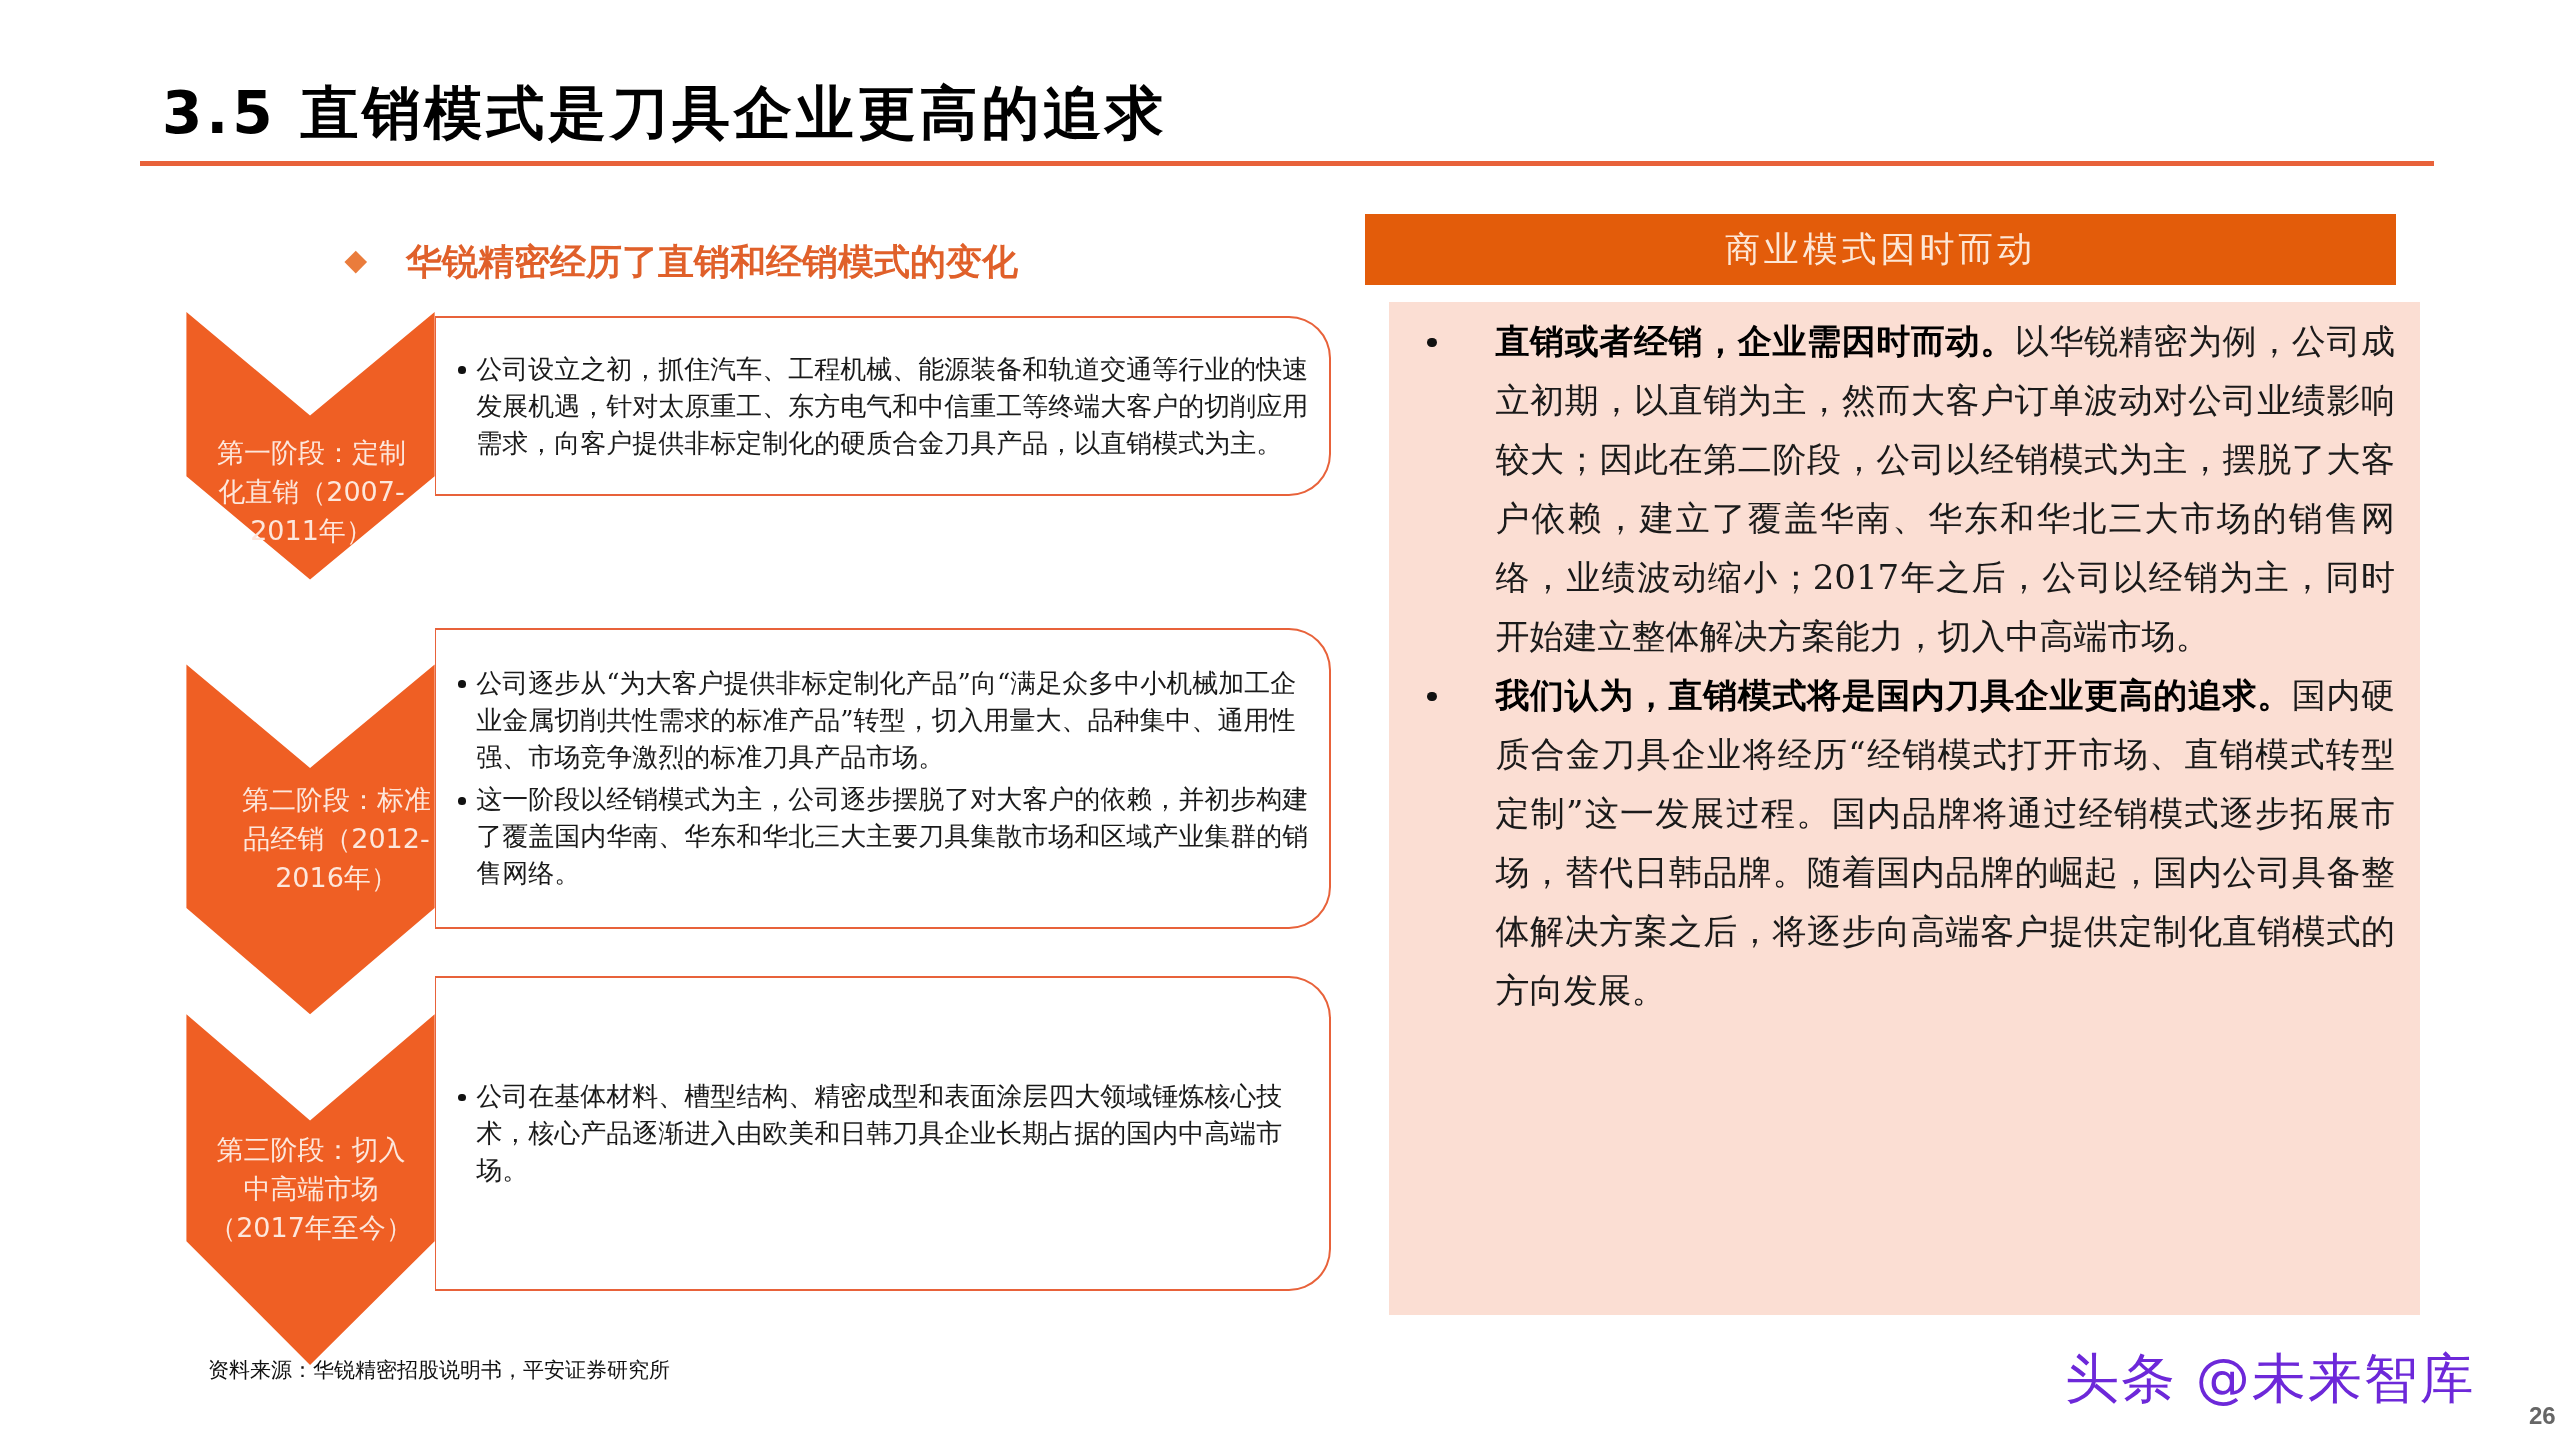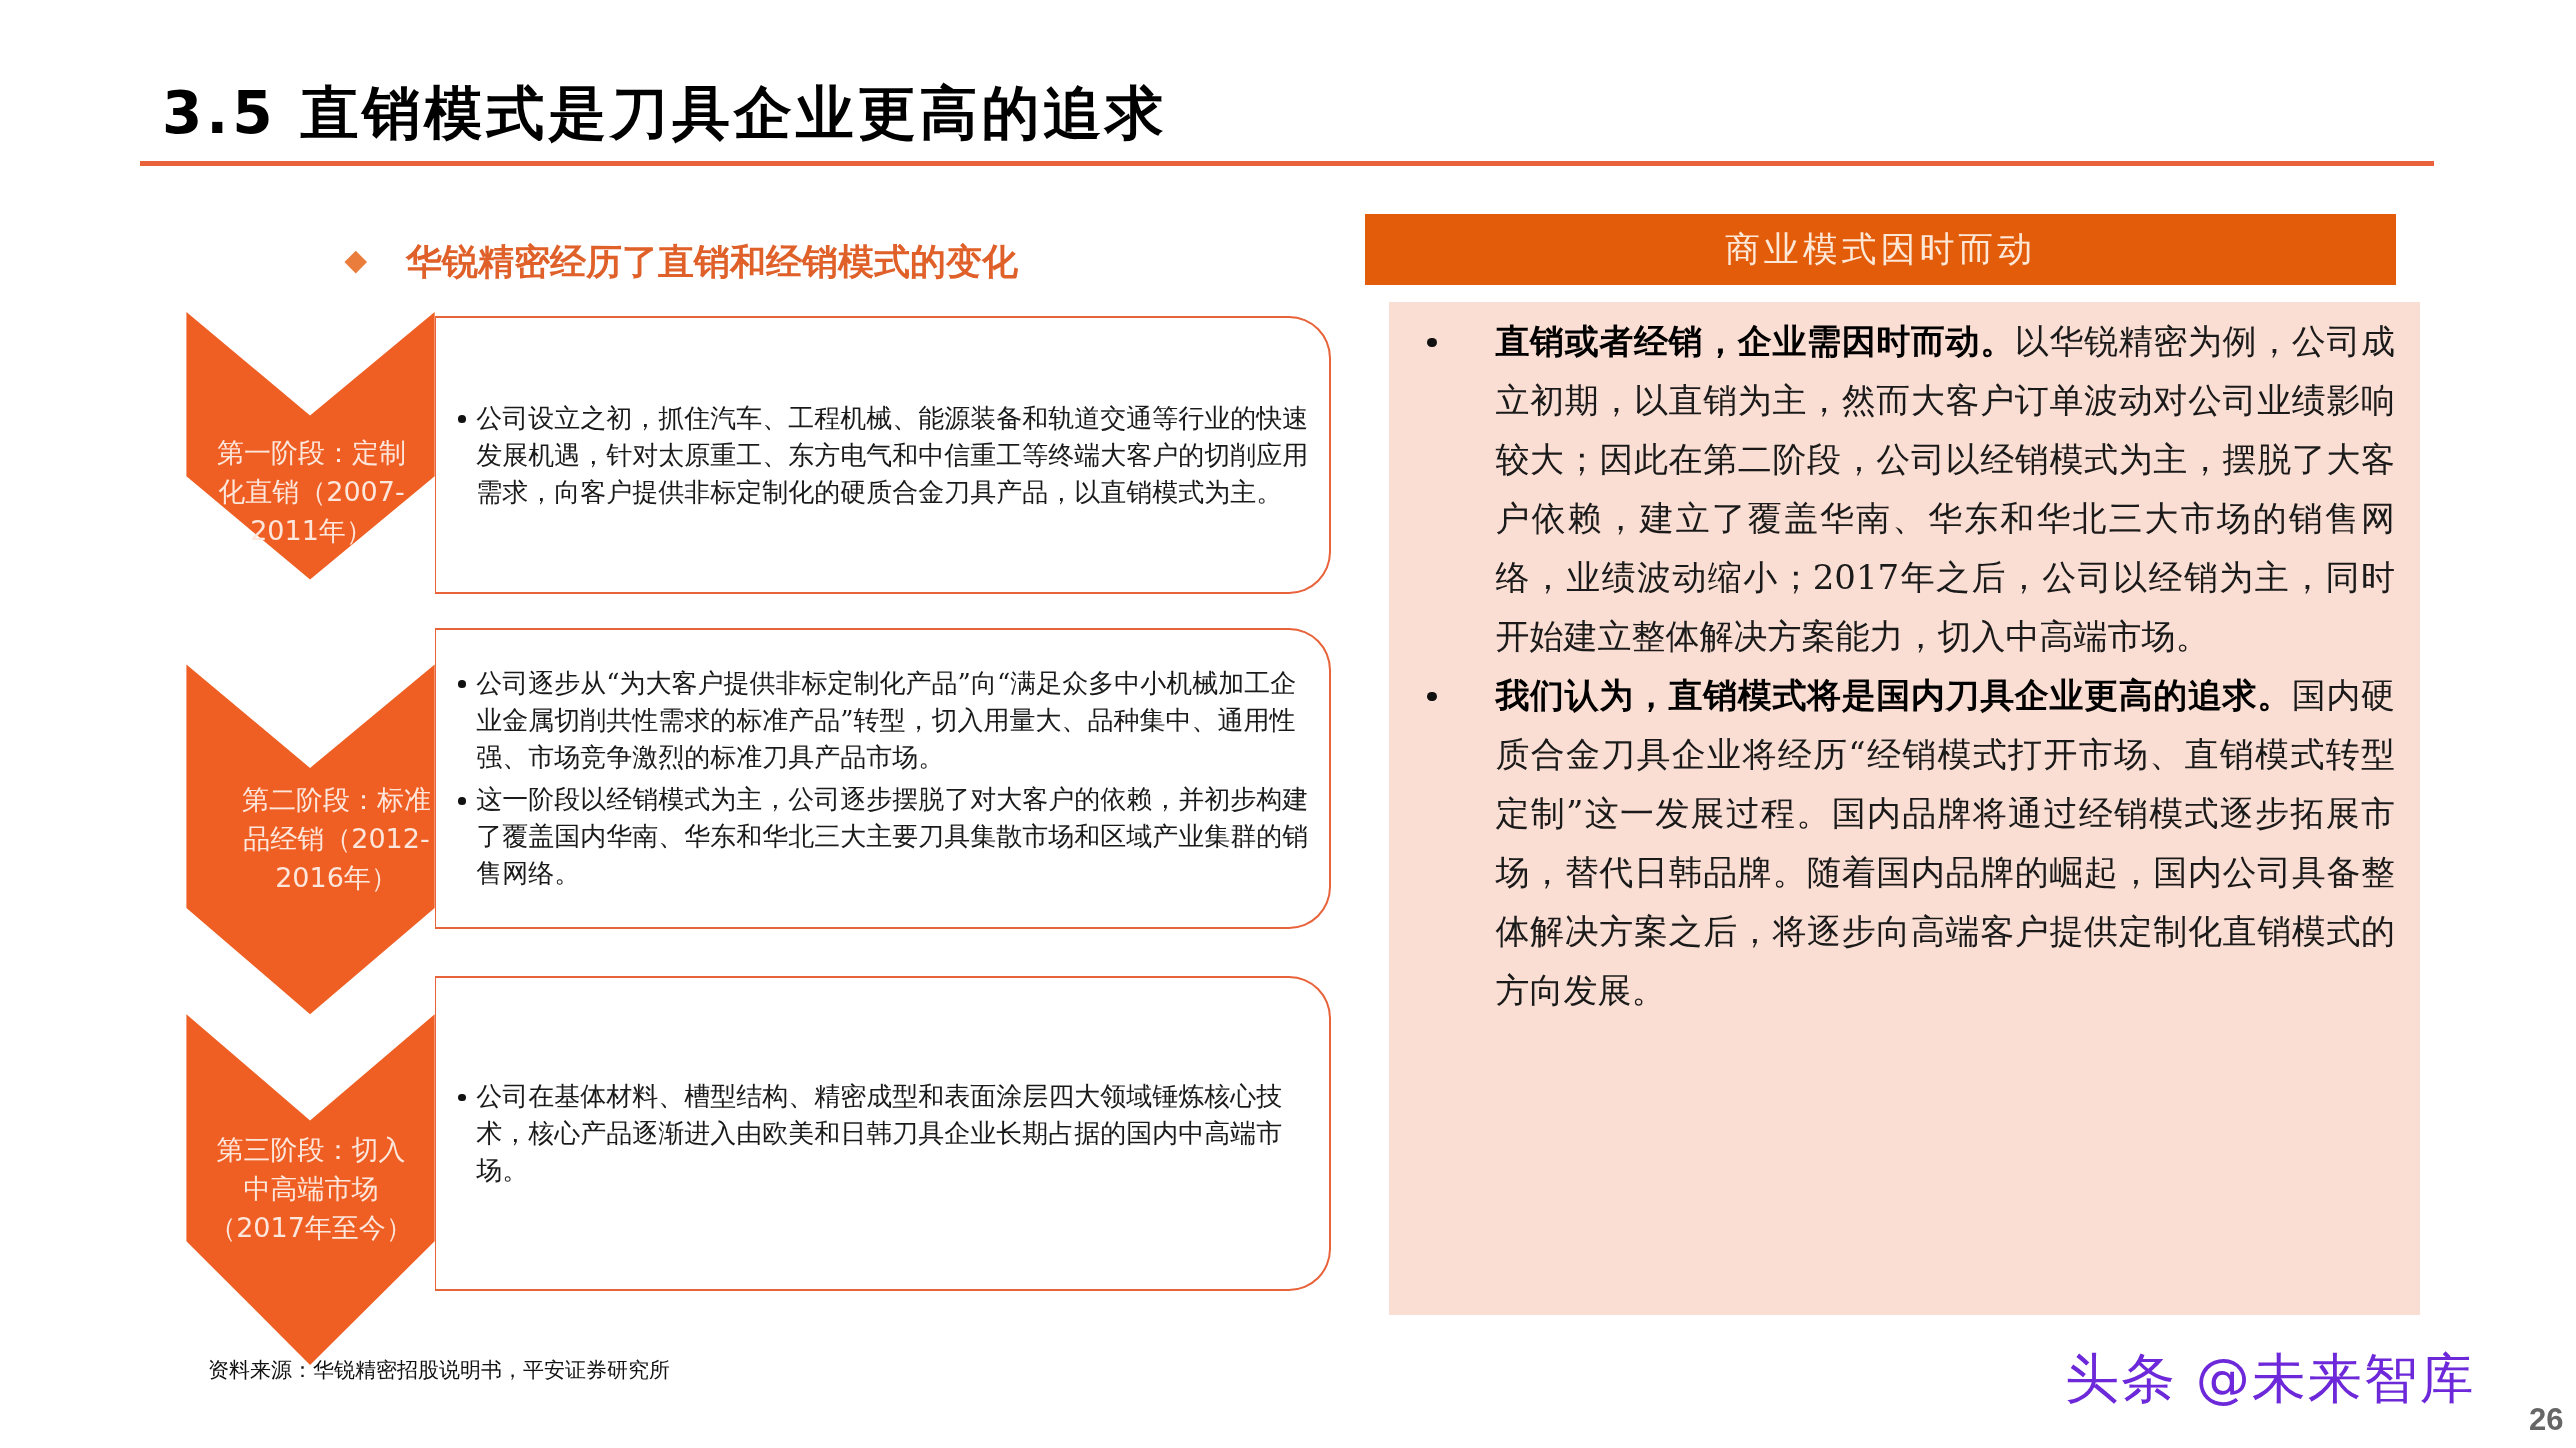--- a/index.html
+++ b/index.html
@@ -78,21 +78,21 @@
   }
   .panel .ptext b { font-weight: bold; color: #000; }
   .watermark {
     position: absolute; left: 2065px; top: 1343px;
     font-family: "DejaVu Sans", "Liberation Sans", sans-serif;
     font-size: 54px; color: #6d28d9; white-space: nowrap; letter-spacing: 1.9px;
   }
   .page-num {
     position: absolute; left: 2529px; top: 1402px;
     font-family: "Liberation Sans", sans-serif; font-weight: bold;
-    font-size: 31px; color: #666;
+    font-size: 24px; color: #666;
   }
 </style>
 </head>
 <body>
 
 <div class="title">3.5 直销模式是刀具企业更高的追求</div>
 <div class="title-rule"></div>
 
 <div class="subtitle">
   <span class="diamond"></span>
@@ -114,21 +114,21 @@
   <div>第二阶段：标准</div>
   <div>品经销（2012-</div>
   <div>2016年）</div>
 </div>
 <div class="stage-label" style="left:196px; top:1130px; width:230px;">
   <div>第三阶段：切入</div>
   <div>中高端市场</div>
   <div>（2017年至今）</div>
 </div>
 
-<div class="stage-box" style="top:316px; height:278px;">
+<div class="stage-box" style="top:316px; height:180px;">
   <div class="bullet">
     <span class="dot"></span>
     <span>公司设立之初，抓住汽车、工程机械、能源装备和轨道交通等行业的快速发展机遇，针对太原重工、东方电气和中信重工等终端大客户的切削应用需求，向客户提供非标定制化的硬质合金刀具产品，以直销模式为主。</span>
   </div>
 </div>
 
 <div class="stage-box" style="top:628px; height:301px;">
   <div class="bullet">
     <span class="dot"></span>
     <span>公司逐步从“为大客户提供非标定制化产品”向“满足众多中小机械加工企业金属切削共性需求的标准产品”转型，切入用量大、品种集中、通用性强、市场竞争激烈的标准刀具产品市场。</span>

